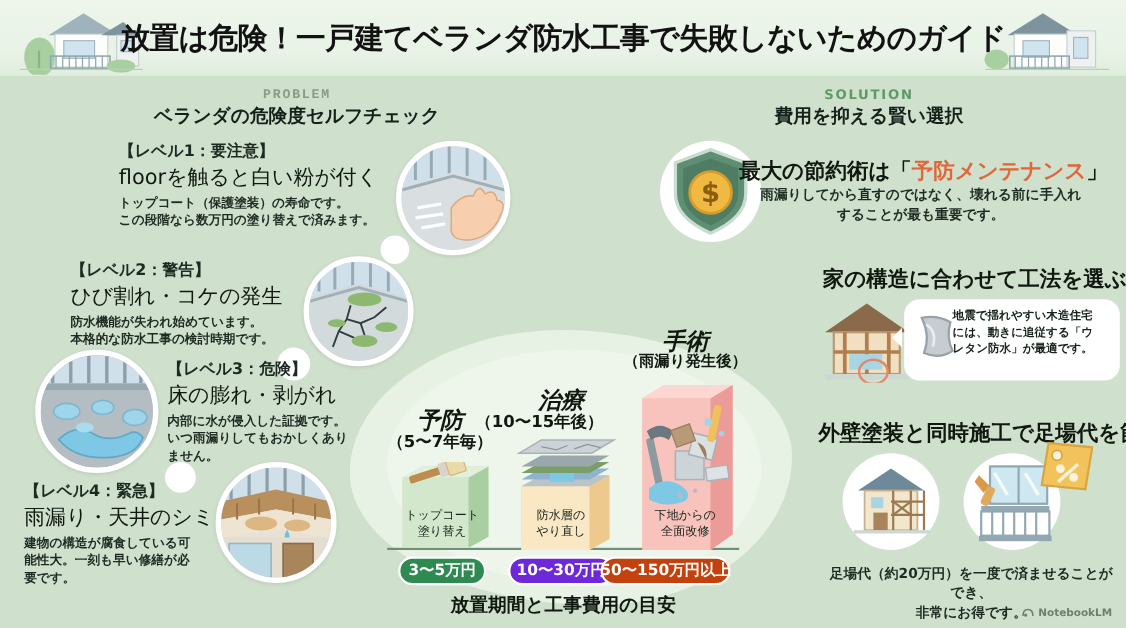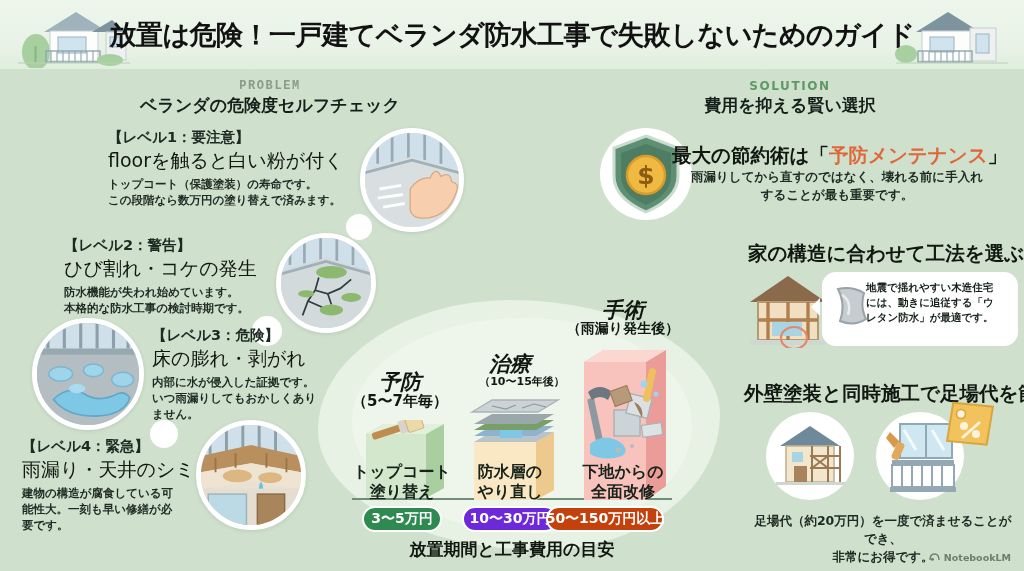--- a/index.html
+++ b/index.html
@@ -95,21 +95,21 @@
   }
 
   .circ-white { position: absolute; border-radius: 50%; background: #fff; }
 
   
   .baseline { position: absolute; left: 352px; top: 498px; width: 320px; height: 2px; background: #6f8f78; }
 
   .bar { position: absolute; }
   .bar-title { position: absolute; text-align: center; font-weight: 700; color: #101810; white-space: nowrap; font-style: italic; }
   .bar-years { position: absolute; text-align: center; font-weight: 700; color: #101810; white-space: nowrap; }
-  .bar-label { position: absolute; text-align: center; font-size: 16px; font-weight: 700; color: #16221a; line-height: 1.25; }
+  .bar-label { position: absolute; text-align: center; font-size: 11px; font-weight: 400; color: #16221a; line-height: 1.25; }
 
   .badge {
     position: absolute; border-radius: 13px; color: #fff; font-weight: 700;
     text-align: center; border: 2.5px solid #fff; white-space: nowrap;
     display: flex; align-items: center; justify-content: center;
   }
   .chart-caption {
     position: absolute; left: 352px; top: 538px; width: 320px; text-align: center;
     font-size: 17px; font-weight: 700; color: #101810; white-space: nowrap;
   }
@@ -404,21 +404,21 @@
       <rect x="18" y="6" width="30" height="7" rx="2" fill="#c08b4e"></rect>
       <rect x="46" y="3" width="10" height="13" rx="2" fill="#d8d3cc"></rect>
       <rect x="54" y="2" width="16" height="15" rx="2" fill="#ecd9a8" stroke="#d0b377" stroke-width="1"></rect>
     </g>
   </svg>
   <div class="bar-label" style="left:352px;top:462px;width:100px;white-space:pre-line;">トップコート
 塗り替え</div>
   <div class="badge" style="left:362px;top:506px;width:80px;height:26px;background:#2f8a52;font-size:14px;">3〜5万円</div>
 
   <div class="bar-title" style="left:458px;top:350px;width:104px;font-size:21px;">治療</div>
-  <div class="bar-years" style="left:464px;top:374px;width:116px;font-size:11px;">（10〜15年後）</div>
+  <div class="bar-years" style="left:432px;top:374px;width:116px;font-size:15px;">（10〜15年後）</div>
   <svg class="bar" style="left:462px;top:398px;" width="100" height="102" viewBox="0 0 100 102">
     <path d="M12 44 L30 34 L92 34 L92 92 L74 102 L12 102 Z" fill="#f7dcae"></path>
     <path d="M12 44 L74 44 L74 102 L12 102 Z" fill="#fae7c4"></path>
     <path d="M74 44 L92 34 L92 92 L74 102 Z" fill="#edc98e"></path>
     <path d="M12 44 L30 34 L92 34 L74 44 Z" fill="#b9c4c8"></path>
     <path d="M12 38 L30 28 L92 28 L74 38 Z" fill="#8fb3cf"></path>
     <path d="M12 32 L30 22 L92 22 L74 32 Z" fill="#7a9e68"></path>
     <path d="M12 26 L30 16 L92 16 L74 26 Z" fill="#9aa8ac"></path>
     <path d="M10 14 L30 2 L96 2 L76 14 Z" fill="#ccd3d6" stroke="#aab4b8" stroke-width="1.4"></path>
     <g stroke="#8d979b" stroke-width="1.2" fill="none">

